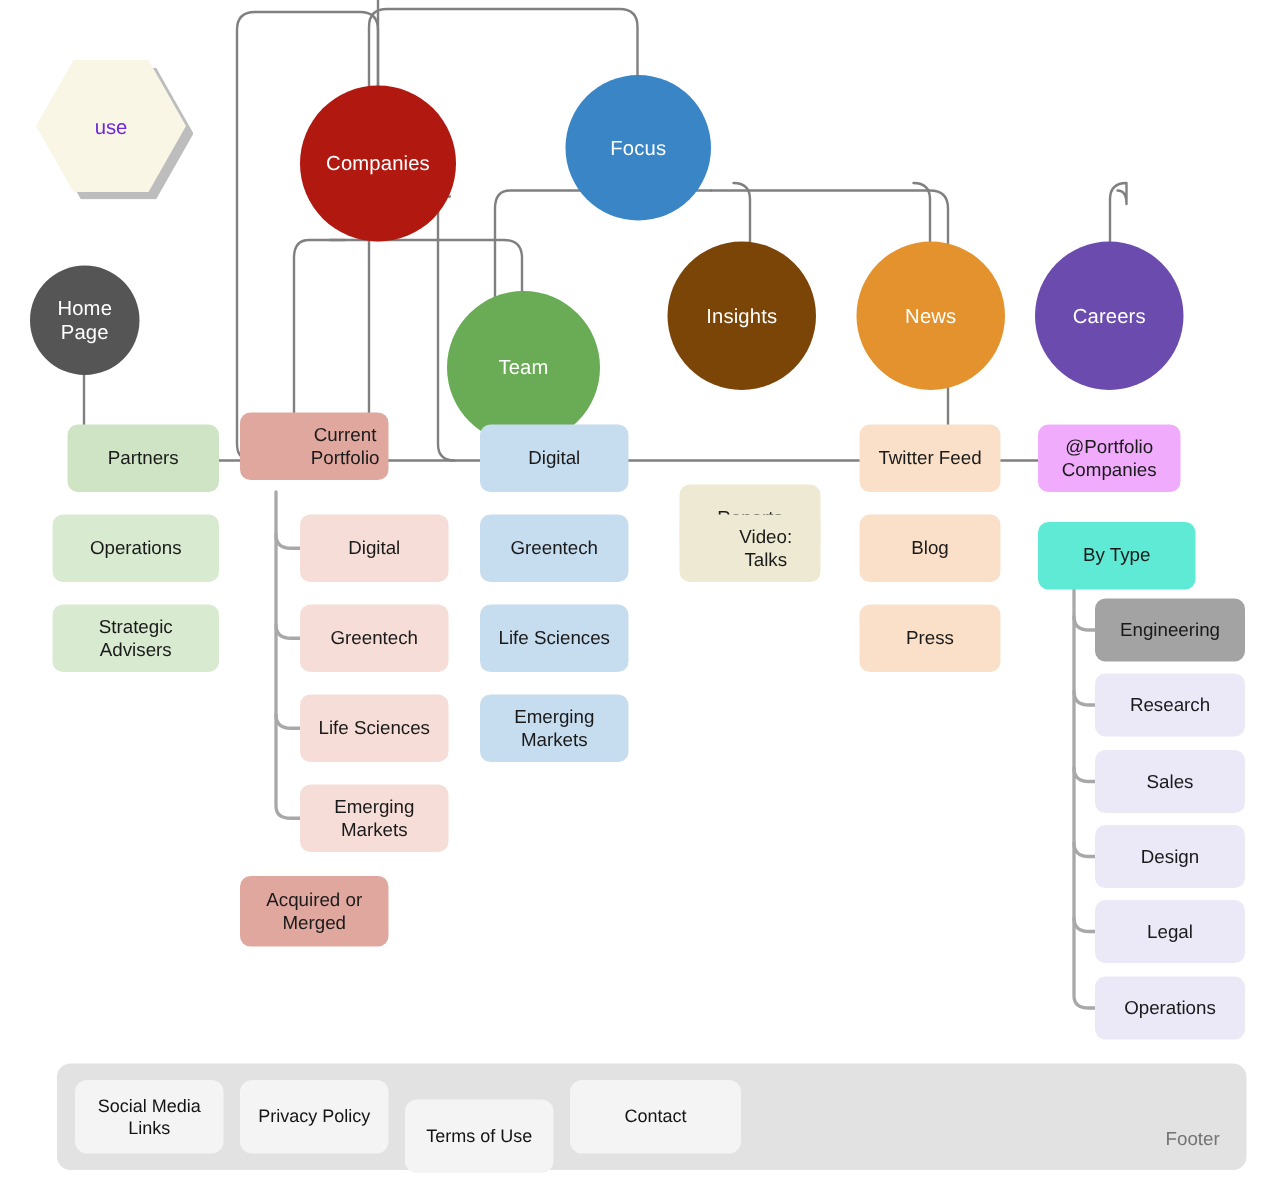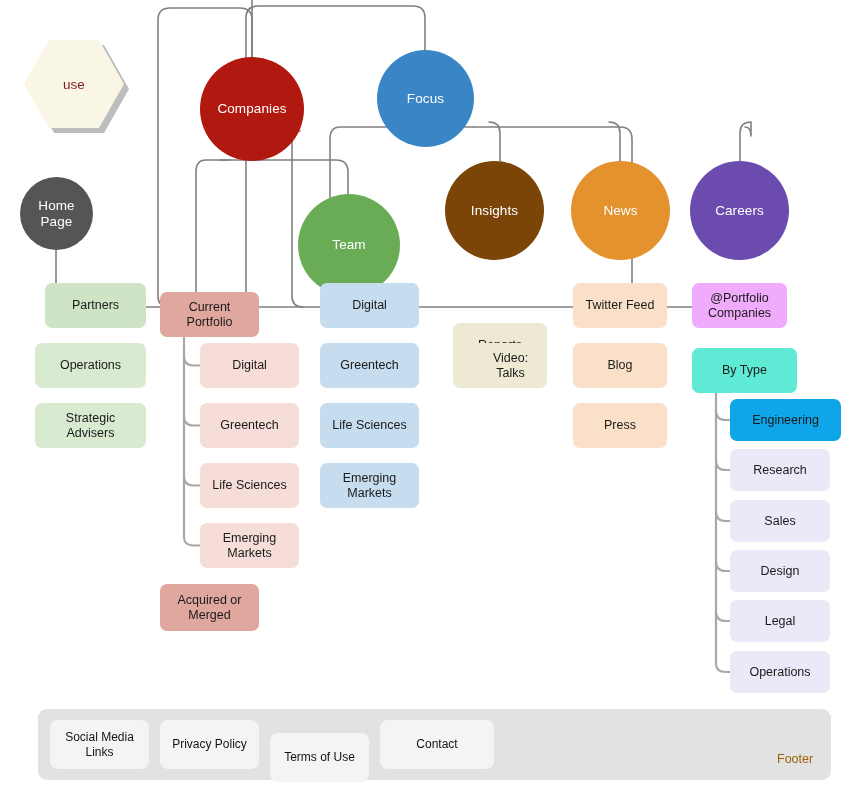--- a/index.html
+++ b/index.html
@@ -62,21 +62,21 @@
     position: absolute;
     left: 0;
     top: 0;
     width: 100%;
     height: 100%;
     background: #faf6e6;
     clip-path: polygon(25% 0%, 75% 0%, 100% 50%, 75% 100%, 25% 100%, 0% 50%);
     display: flex;
     align-items: center;
     justify-content: center;
-    color: #7f1d1d;
+    color: #6d28d9;
     font-size: 13.5px;
   }
 
   
   .node-box {
     position: absolute;
     border-radius: 7px;
     display: flex;
     align-items: center;
     justify-content: center;
@@ -106,21 +106,21 @@
     text-align: center;
     color: #141414;
     font-size: 12px;
     line-height: 1.2;
     box-sizing: border-box;
     padding: 2px 5px;
     z-index: 5;
   }
   #footer-label {
     position: absolute;
-    color: #a16207;
+    color: #737373;
     font-size: 12.5px;
     z-index: 5;
   }
 </style>
 </head>
 <body>
 
 <div id="canvas">
 
   <svg id="wires" viewBox="0 0 852 800" width="852" height="800">
@@ -187,21 +187,21 @@
   <div id="box-layer">
       <div class="node-box" style="left: 45px; top: 283px; width: 101px; height: 45px; background: rgb(207, 228, 196);">
         <span>Partners</span>
       </div>
       <div class="node-box" style="left: 35px; top: 343px; width: 111px; height: 45px; background: rgb(216, 234, 208);">
         <span>Operations</span>
       </div>
       <div class="node-box" style="left: 35px; top: 403px; width: 111px; height: 45px; background: rgb(216, 234, 208);">
         <span>Strategic<br>Advisers</span>
       </div>
-      <div class="node-box" style="left: 160px; top: 292px; width: 99px; height: 45px; background: rgb(224, 167, 159);">
+      <div class="node-box" style="left: 160px; top: 275px; width: 99px; height: 45px; background: rgb(224, 167, 159); justify-content: flex-end;">
         <span>Current<br>Portfolio</span>
       </div>
       <div class="node-box" style="left: 200px; top: 343px; width: 99px; height: 45px; background: rgb(246, 221, 215);">
         <span>Digital</span>
       </div>
       <div class="node-box" style="left: 200px; top: 403px; width: 99px; height: 45px; background: rgb(246, 221, 215);">
         <span>Greentech</span>
       </div>
       <div class="node-box" style="left: 200px; top: 463px; width: 99px; height: 45px; background: rgb(246, 221, 215);">
         <span>Life Sciences</span>
@@ -238,21 +238,21 @@
       </div>
       <div class="node-box" style="left: 573px; top: 403px; width: 94px; height: 45px; background: rgb(250, 224, 200);">
         <span>Press</span>
       </div>
       <div class="node-box" style="left: 692px; top: 283px; width: 95px; height: 45px; background: #f0abfc;">
         <span>@Portfolio<br>Companies</span>
       </div>
       <div class="node-box" style="left: 692px; top: 348px; width: 105px; height: 45px; background: #5eead4;">
         <span>By Type</span>
       </div>
-      <div class="node-box" style="left: 730px; top: 399px; width: 111px; height: 42px; background: #0ea5e9;">
+      <div class="node-box" style="left: 730px; top: 399px; width: 100px; height: 42px; background: #a3a3a3;">
         <span>Engineering</span>
       </div>
       <div class="node-box" style="left: 730px; top: 449px; width: 100px; height: 42px; background: rgb(235, 232, 247);">
         <span>Research</span>
       </div>
       <div class="node-box" style="left: 730px; top: 500px; width: 100px; height: 42px; background: rgb(235, 232, 247);">
         <span>Sales</span>
       </div>
       <div class="node-box" style="left: 730px; top: 550px; width: 100px; height: 42px; background: rgb(235, 232, 247);">
         <span>Design</span>

